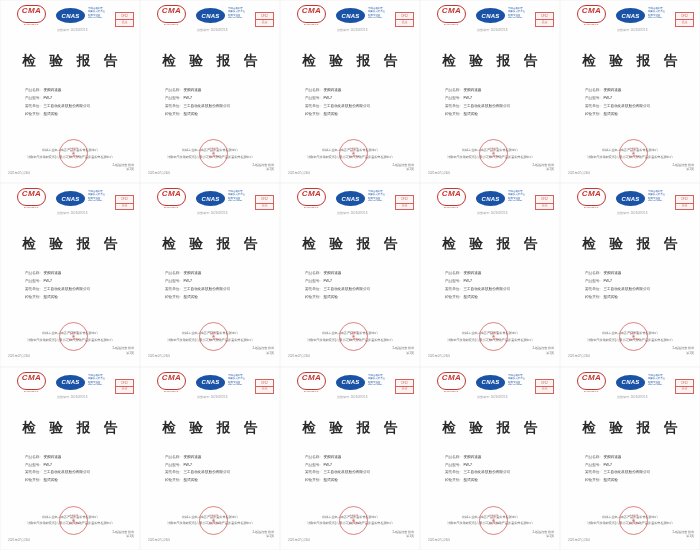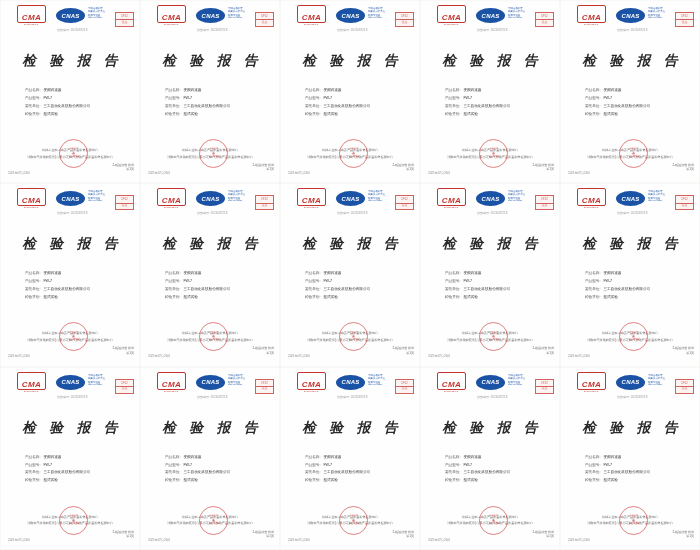--- a/index.html
+++ b/index.html
@@ -13,22 +13,22 @@
   .page{
     position:relative;
     width:140px;height:183.33px;
     background:#fefefe;
     box-shadow:inset 0 0 0 0.5px #f1f1ef;
     overflow:hidden;
   }
   
   .cma-box{
     position:absolute;left:17px;top:5px;width:27px;height:16px;
-    border:1.6px solid #c5352f;border-radius:2px;
-    display:flex;align-items:flex-end;justify-content:center;
+    border:1.6px solid #c5352f;border-radius:9px;
+    display:flex;align-items:flex-start;justify-content:center;
   }
   .cma-text{color:#c5352f;font-weight:bold;font-style:italic;font-size:8px;letter-spacing:.5px;}
   .cma-sub{position:absolute;left:13px;top:23px;width:36px;text-align:center;
     color:#cc5a52;font-size:2.6px;line-height:3px;white-space:nowrap;transform:scale(.9);}
   
   .cnas-oval{
     position:absolute;left:56px;top:8px;width:29px;height:15px;border-radius:50%;
     background:#1a52a5;display:flex;align-items:center;justify-content:center;
   }
   .cnas-text{color:#fff;font-weight:bold;font-style:italic;font-size:6px;letter-spacing:.2px;}
@@ -40,21 +40,21 @@
     border:0.8px solid #d4625c;color:#d4625c;
     font-size:2.8px;line-height:3.4px;text-align:center;
     display:flex;flex-direction:column;justify-content:center;
     background:rgba(230,120,115,0.08);
   }
   .stamp .row2{border-top:0.5px solid #d4625c;margin-top:1px;padding-top:0.5px;}
   
   .title{
     position:absolute;left:0;right:0;top:52px;text-align:center;
     color:#2a2a2a;font-weight:bold;font-size:13.5px;letter-spacing:5px;
-    text-indent:5px;white-space:nowrap;font-style:italic;
+    text-indent:5px;white-space:nowrap;
   }
   
   .fields{position:absolute;left:25px;top:87px;}
   .field-line{font-size:3.6px;line-height:7.9px;color:#4a4a4a;white-space:nowrap;}
   .field-label{color:#555;margin-right:2px;}
   .field-value{color:#333;}
   
   .footer-center{
     position:absolute;left:0;right:0;top:147px;text-align:center;
     color:#5a5a5a;font-size:3.1px;line-height:6.6px;white-space:nowrap;

